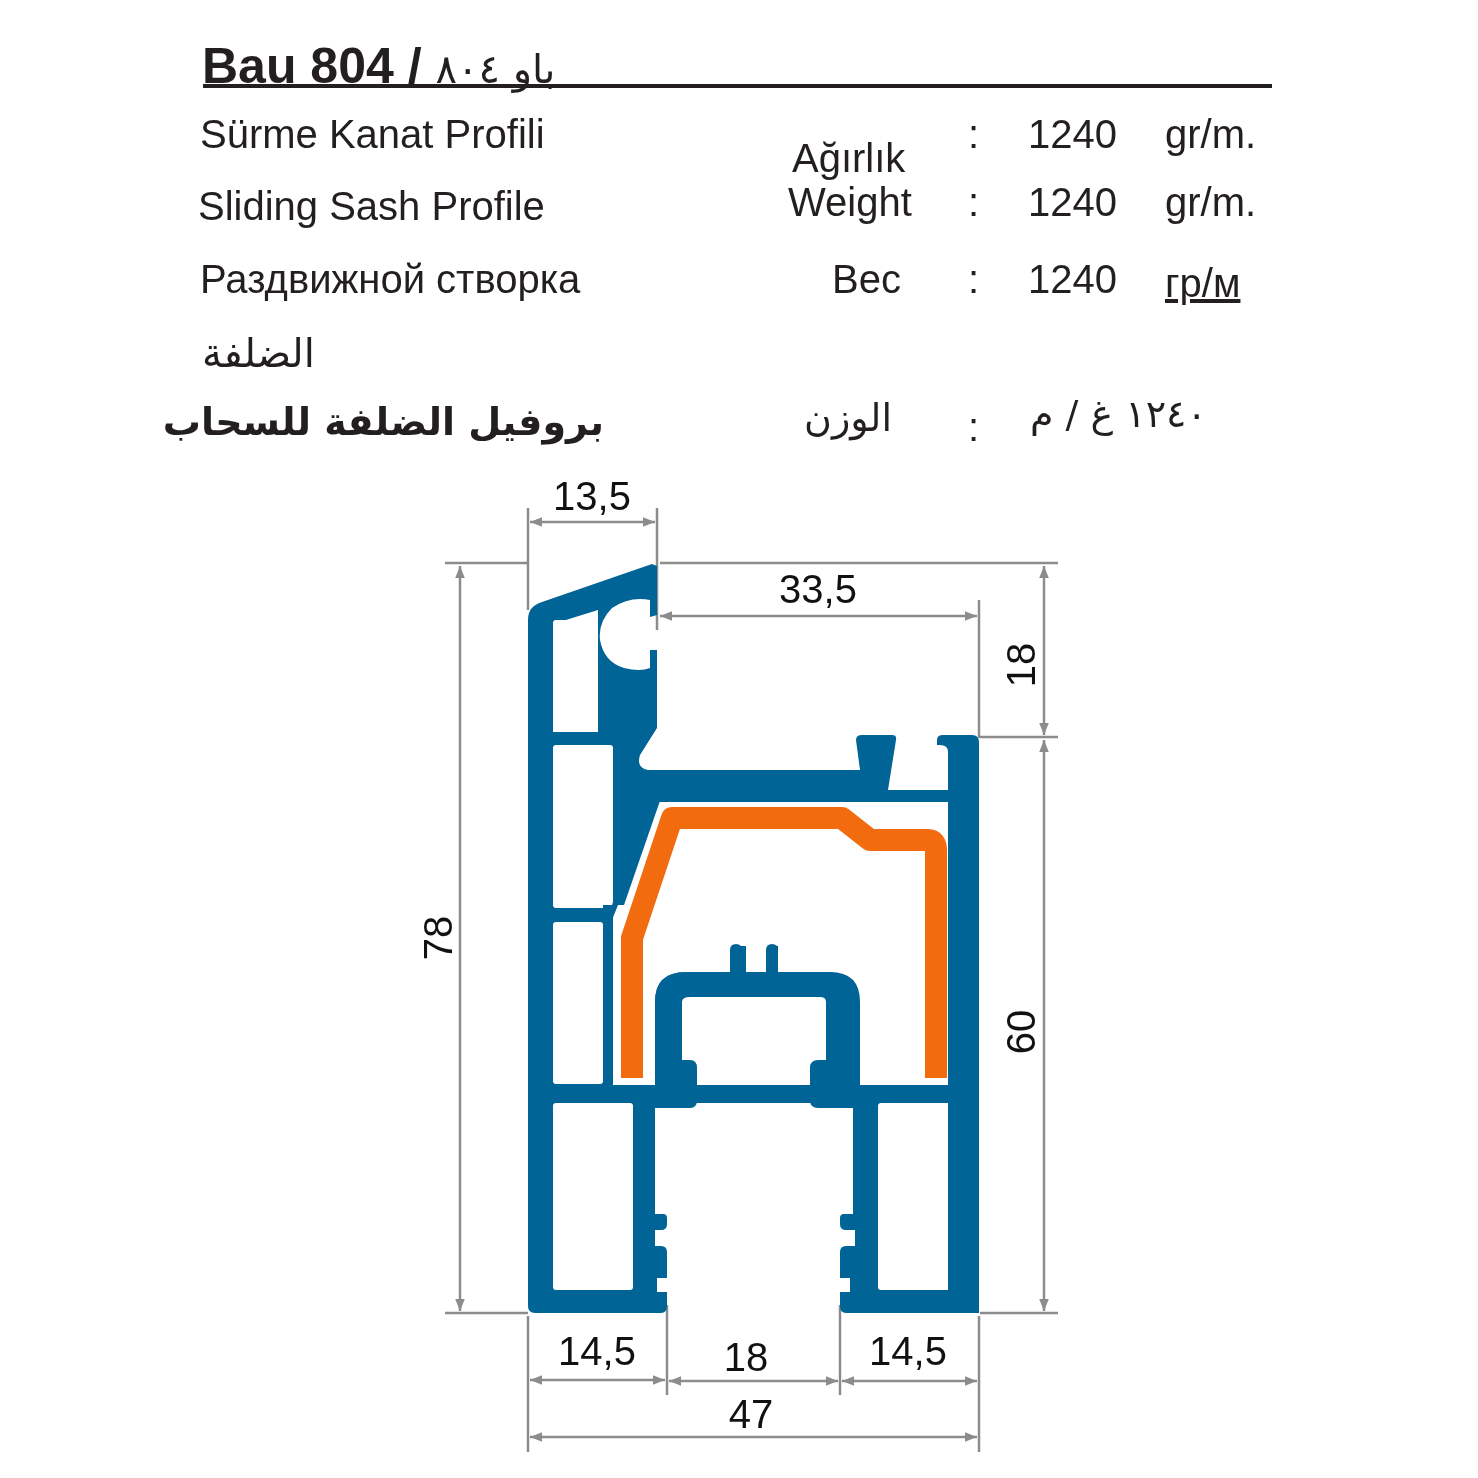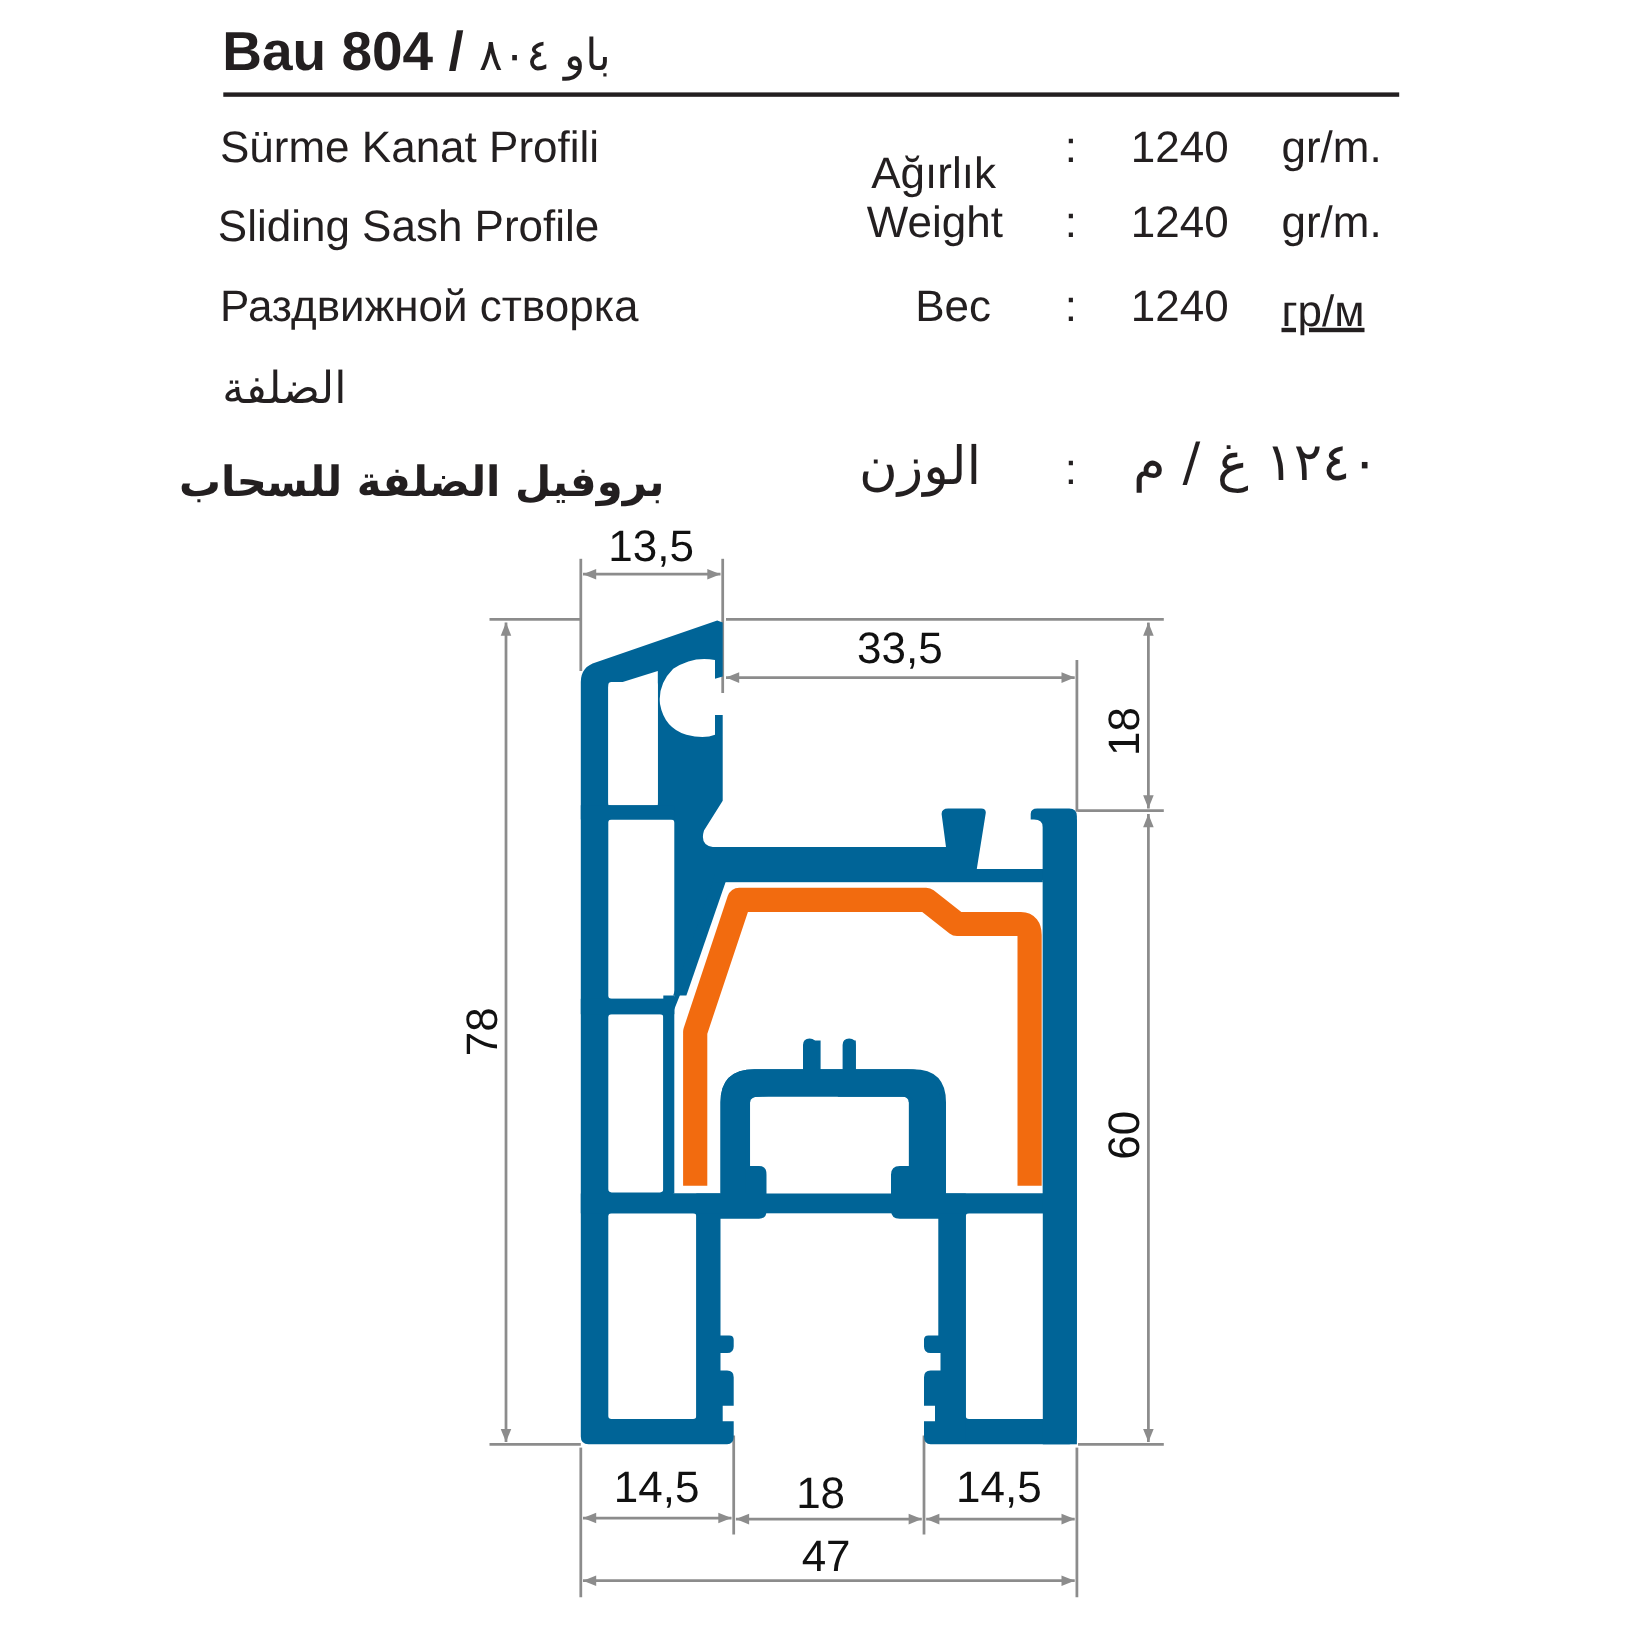--- a/index.html
+++ b/index.html
@@ -1,41 +1,41 @@
 <!DOCTYPE html>
 <html><head>
 <meta charset="utf-8">
 <style>
   html, body { margin: 0; padding: 0; background: #ffffff; }
   body { width: 1478px; height: 1478px; position: relative; overflow: hidden;
          font-family: "Liberation Sans", "DejaVu Sans", sans-serif; color: #231f20; }
   .abs { position: absolute; white-space: nowrap; }
-  .title { left: 202px; top: 17px; font-size: 50px; font-weight: bold; line-height: 60px; }
+  .title { left: 202px; top: 30px; font-size: 50px; font-weight: bold; line-height: 72px; }
   .title .ar { font-weight: normal; font-family: "DejaVu Sans", sans-serif; font-size: 40px; }
   .rule { left: 203px; top: 84px; width: 1069px; height: 4px; background: #231f20; }
   .txt { font-size: 40px; line-height: 54px; }
   .ar-bold { font-family: "DejaVu Sans", sans-serif; font-weight: bold; font-size: 38px; direction: rtl; }
-  .ar-norm { font-family: "DejaVu Sans", sans-serif; font-size: 48px; direction: rtl; }
+  .ar-norm { font-family: "DejaVu Sans", sans-serif; font-size: 38px; direction: rtl; }
   svg { position: absolute; left: 0; top: 0; }
   .dim { font-family: "Liberation Sans", sans-serif; font-size: 40px; fill: #111; }
 </style>
 </head>
 <body>
 
 <div class="abs title">
   <span>Bau 804 /</span>
   <span class="ar">باو ٨٠٤</span>
 </div>
 <div class="abs rule"></div>
 
 <div class="abs txt" style="left:200px;top:107px;">Sürme Kanat Profili</div>
 <div class="abs txt" style="left:198px;top:179px;">Sliding Sash Profile</div>
 <div class="abs txt" style="left:200px;top:252px;">Раздвижной створка</div>
 <div class="abs txt" style="left:202px;top:326px;">الضلفة</div>
-<div class="abs ar-bold" style="left:204px;top:400px;width:400px;text-align:right;margin-top:16px;">بروفيل الضلفة للسحاب</div>
+<div class="abs ar-bold" style="left:204px;top:400px;width:400px;text-align:right;">بروفيل الضلفة للسحاب</div>
 
 <div class="abs txt" style="left:792px;top:107px;margin-top:24px;">Ağırlık</div>
 <div class="abs txt" style="left:968px;top:107px;">:</div>
 <div class="abs txt" style="left:1028px;top:107px;">1240</div>
 <div class="abs txt" style="left:1165px;top:107px;">gr/m.</div>
 
 <div class="abs txt" style="left:788px;top:175px;">Weight</div>
 <div class="abs txt" style="left:968px;top:175px;">:</div>
 <div class="abs txt" style="left:1028px;top:175px;">1240</div>
 <div class="abs txt" style="left:1165px;top:175px;">gr/m.</div>

